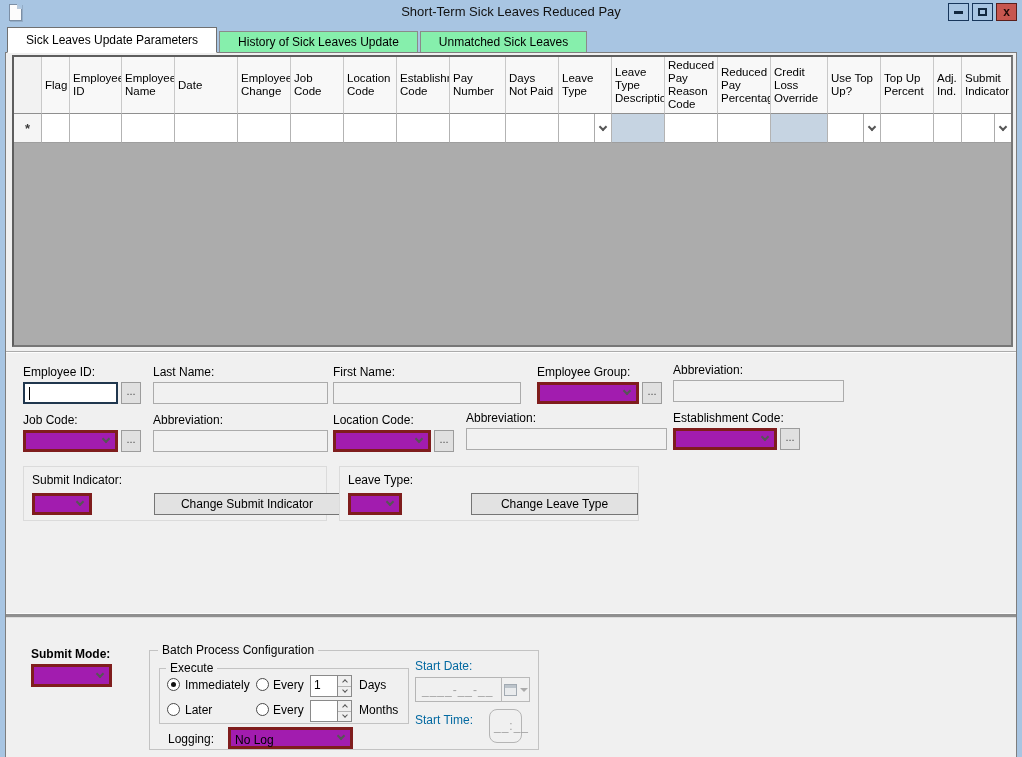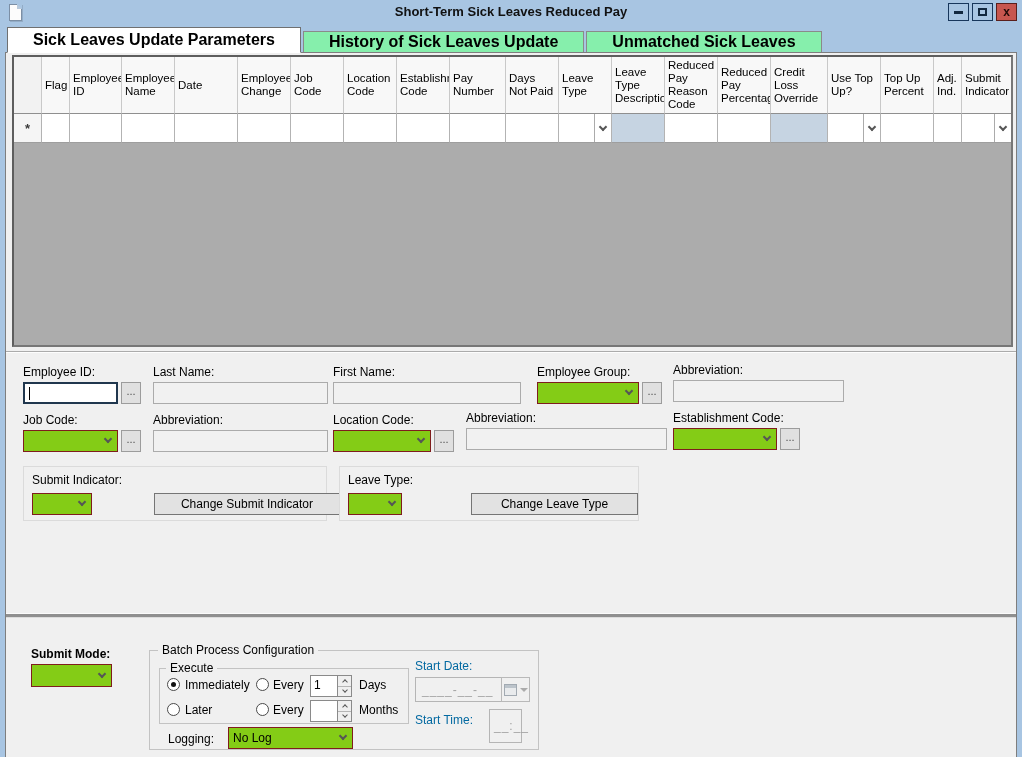--- a/index.html
+++ b/index.html
@@ -9,30 +9,30 @@
     background: #A8C5E2; overflow: hidden;
     font-family: "Liberation Sans", sans-serif; color:#000;
   }
   
   .titlebar { position:absolute; top:0; left:0; right:0; height:26px; }
   .doc-icon { position:absolute; left:9px; top:4px; width:13px; height:17px;
     background:#FCFCFC; border:1px solid #7C8FA5; box-shadow:1px 1px 0 #93ACC6; }
   .doc-icon::after { content:""; position:absolute; right:-1px; top:-1px;
     border-style:solid; border-width:0 5px 5px 0; border-color:transparent #A8C5E2 #B7C9DC transparent; }
   .title { position:absolute; left:0; right:0; top:4px; text-align:center;
-    font-size:13px; font-weight:bold; color:#111; }
+    font-size:13px; font-weight:normal; color:#111; }
   .win-buttons { position:absolute; right:5px; top:3px; display:flex; gap:3px; }
   .win-btn { width:21px; height:18px; border:1px solid #17365B; background:#A8C5E2;
     display:flex; align-items:center; justify-content:center; }
   .win-btn .min-glyph { width:9px; height:3px; background:#12283F; }
   .win-btn .max-glyph { width:9px; height:8px; border:2px solid #12283F; background:transparent; }
   .win-btn.close { background:#C7564F; border-color:#5A1F1C; font-size:12px; font-weight:bold; color:#210A08; line-height:1; }
   
   .tabs { position:absolute; top:27px; left:7px; height:26px; display:flex; align-items:flex-end; z-index:5; }
-  .tab { font-size:16px; padding:0 25px; display:flex; align-items:center; white-space:nowrap;font-weight:bold; }
+  .tab { font-size:12px; padding:0 18px; display:flex; align-items:center; white-space:nowrap; }
   .tab.active { height:26px; background:#FFFFFF; border:1px solid #707070; border-bottom:1px solid #FFFFFF; z-index:6; }
   .tab.inactive { height:21px; margin-bottom:1px; background:#86efac; border:1px solid #8A8A8A; border-bottom:none; margin-left:2px; }
   
   .content { position:absolute; top:52px; left:5px; width:1012px; height:705px;
     background:#F0F0F0; border:1px solid #7E7E7E; border-bottom:none; }
   
   .grid-box { position:absolute; top:2px; left:6px; width:1001px; height:292px;
     background:#ACACAC; border:2px solid; border-color:#5E5E5E #777 #777 #5E5E5E; overflow:hidden; }
   .grid-header-row, .grid-entry-row { display:flex; overflow:hidden; }
   .grid-header-row { height:57px; }
@@ -51,21 +51,21 @@
     transform:rotate(45deg); margin-top:-3px; }
   
   .etch { position:absolute; left:0; right:0; height:2px; border-top:1px solid #ABABAB; border-bottom:1px solid #FDFDFD; }
   
   .lbl { position:absolute; font-size:12px; color:#000; white-space:nowrap; }
   .lbl.bold { font-weight:bold; }
   .lbl.disabled { color:#0369a1; font-weight:normal; }
   .tfield { position:absolute; height:22px; background:#F1F1F1; border:1px solid #ABABAB; }
   .tfield.focused { background:#FFFFFF; border:2px solid #20374E; }
   .caret { position:absolute; left:4px; top:3px; width:1px; height:13px; background:#000; }
-  .combo { position:absolute; height:22px; background:#84cc16; border:1px solid #7f1d1d; }
+  .combo { position:absolute; height:22px; background:#a21caf; border:3px solid #7f1d1d; }
   .combo .chev { position:absolute; right:6px; top:50%; margin-top:-5px; }
   .browse { position:absolute; width:20px; height:22px; background:#E0E0E0; border:1px solid #9C9C9C;
     color:#4E4E4E; font-size:11px; text-align:center; line-height:17px; }
   .btn { position:absolute; height:22px; background:#E2E2E2; border:1px solid #757575; font-size:12px;
     display:flex; align-items:center; justify-content:center; }
   .gbox-light { position:absolute; border:1px solid #DBDBDB; background:#F0F0F0; }
   .gbox { position:absolute; border:1px solid #C3C3C3; background:#F0F0F0; }
   .legend { position:absolute; top:-8px; left:8px; background:#F0F0F0; padding:0 4px; font-size:12px; white-space:nowrap; }
   .radio { position:absolute; width:13px; height:13px; border:1px solid #4A4A4A; border-radius:50%; background:#FFF; }
   .radio.sel::after { content:""; position:absolute; left:3px; top:3px; width:5px; height:5px; border-radius:50%; background:#111; }
@@ -281,17 +281,17 @@
           <i class="chev"></i>
         </div>
 
         <span class="lbl disabled" style="left:265px; top:8px;">Start Date:</span>
         <div class="mask-field" style="left:265px; top:26px; width:87px; height:25px;">____-__-__</div>
         <div class="cal-btn" style="left:351px; top:26px; width:29px; height:25px;">
           <span class="cal-icon"></span>
           <span class="cal-arrow"></span>
         </div>
         <span class="lbl disabled" style="left:265px; top:62px;">Start Time:</span>
-        <div class="mask-field" style="left:339px; top:58px; width:33px; height:20px; padding:16px 4px;">__:__</div>
+        <div class="mask-field" style="left:339px; top:58px; width:33px; height:20px; padding:16px 4px;border-radius:8px;">__:__</div>
       </div>
     </div>
   </div>
 </div>
 
 </body></html>

